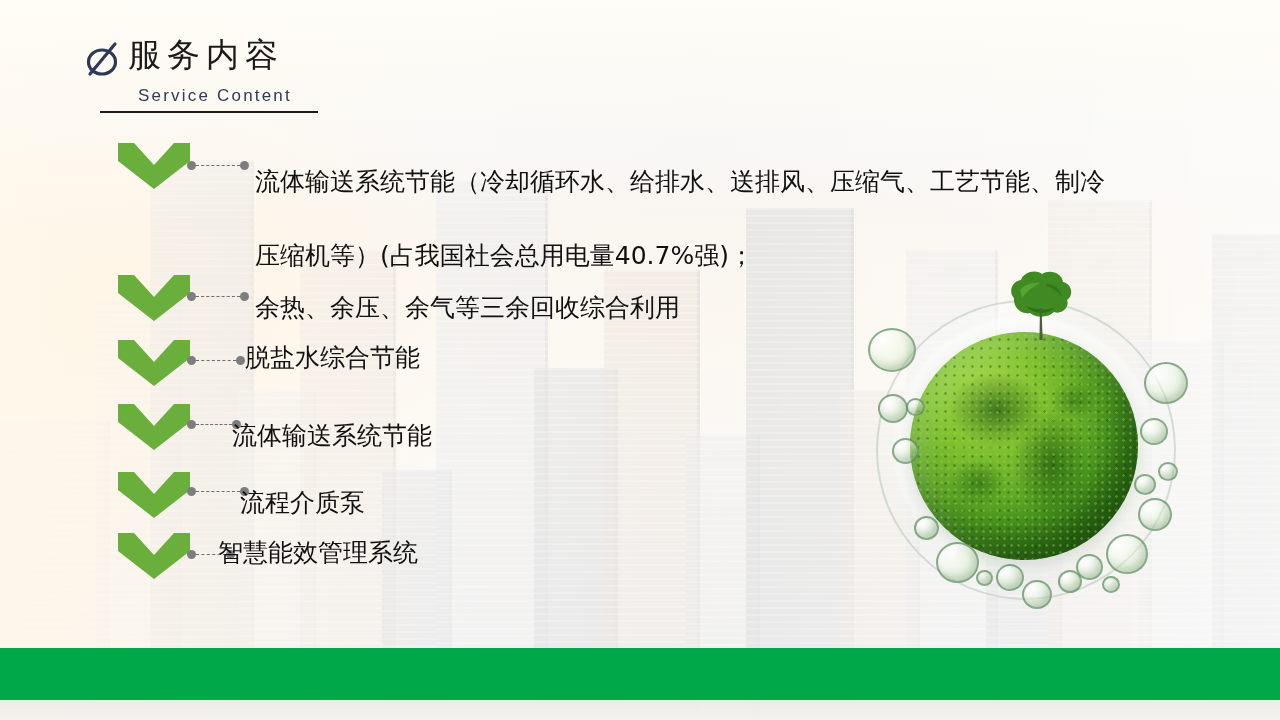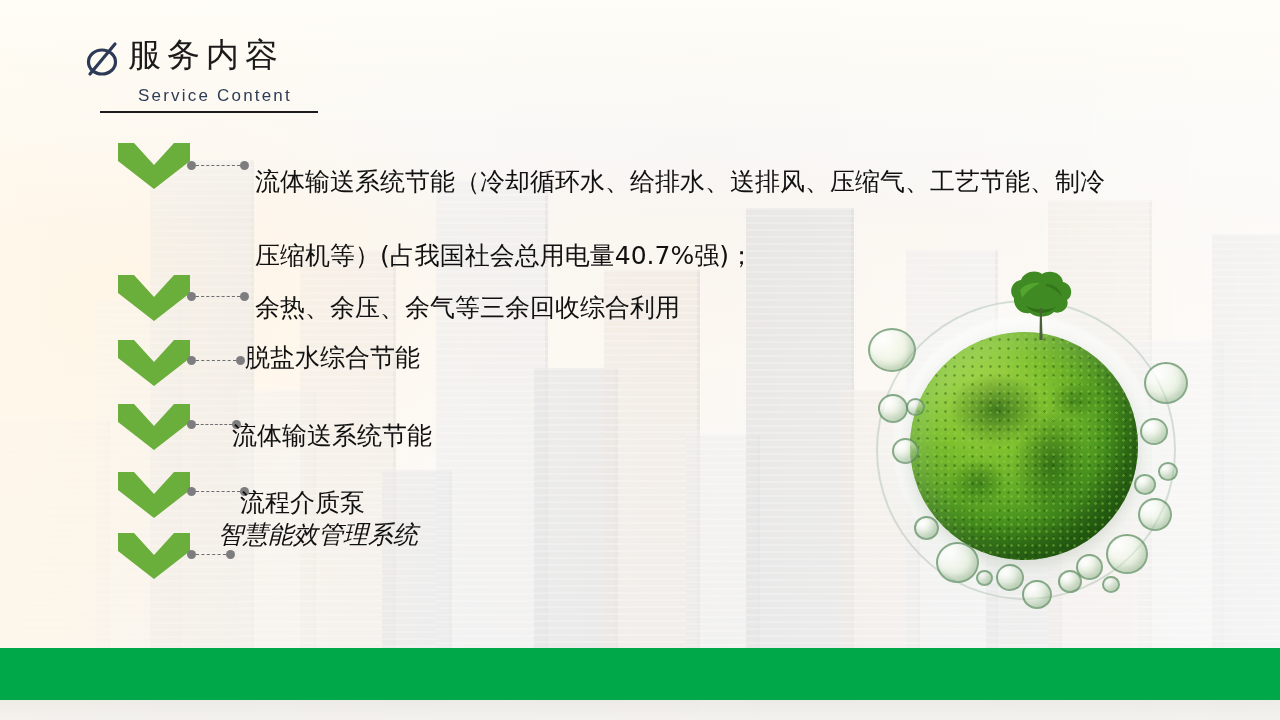--- a/index.html
+++ b/index.html
@@ -354,21 +354,21 @@
       </div>
       <div class="bullet-text" style="left: 240px; top: 472px;">流程介质泵</div>
       <div class="chevron" style="left: 118px; top: 533px;"><svg width="72" height="46" viewBox="0 0 72 46">
           <path d="M0 0 L16 0 L36 22 L56 0 L72 0 L72 18 L36 46 L0 18 Z" fill="#6aae3c"></path>
         </svg></div>
       <div class="connector" style="left: 187px; top: 549px;">
         <span class="dot"></span>
         <span class="dash" style="width:30px"></span>
         <span class="dot"></span>
       </div>
-      <div class="bullet-text" style="left: 218px; top: 504px; font-style: italic;">智慧能效管理系统</div>
+      <div class="bullet-text" style="left: 218px; top: 522px;">智慧能效管理系统</div>
     </div>
 
   <div class="globe-wrap">
     <div class="globe-ring"></div>
     <div class="globe-halo"></div>
     <div class="globe-ball"></div>
 
     <div class="tree">
       <svg width="78" height="74" viewBox="0 0 78 74">
         <path d="M12 30 C6 24 10 13 19 12 C22 4 33 1 40 6 C48 1 60 5 61 14 C70 16 72 27 65 32

